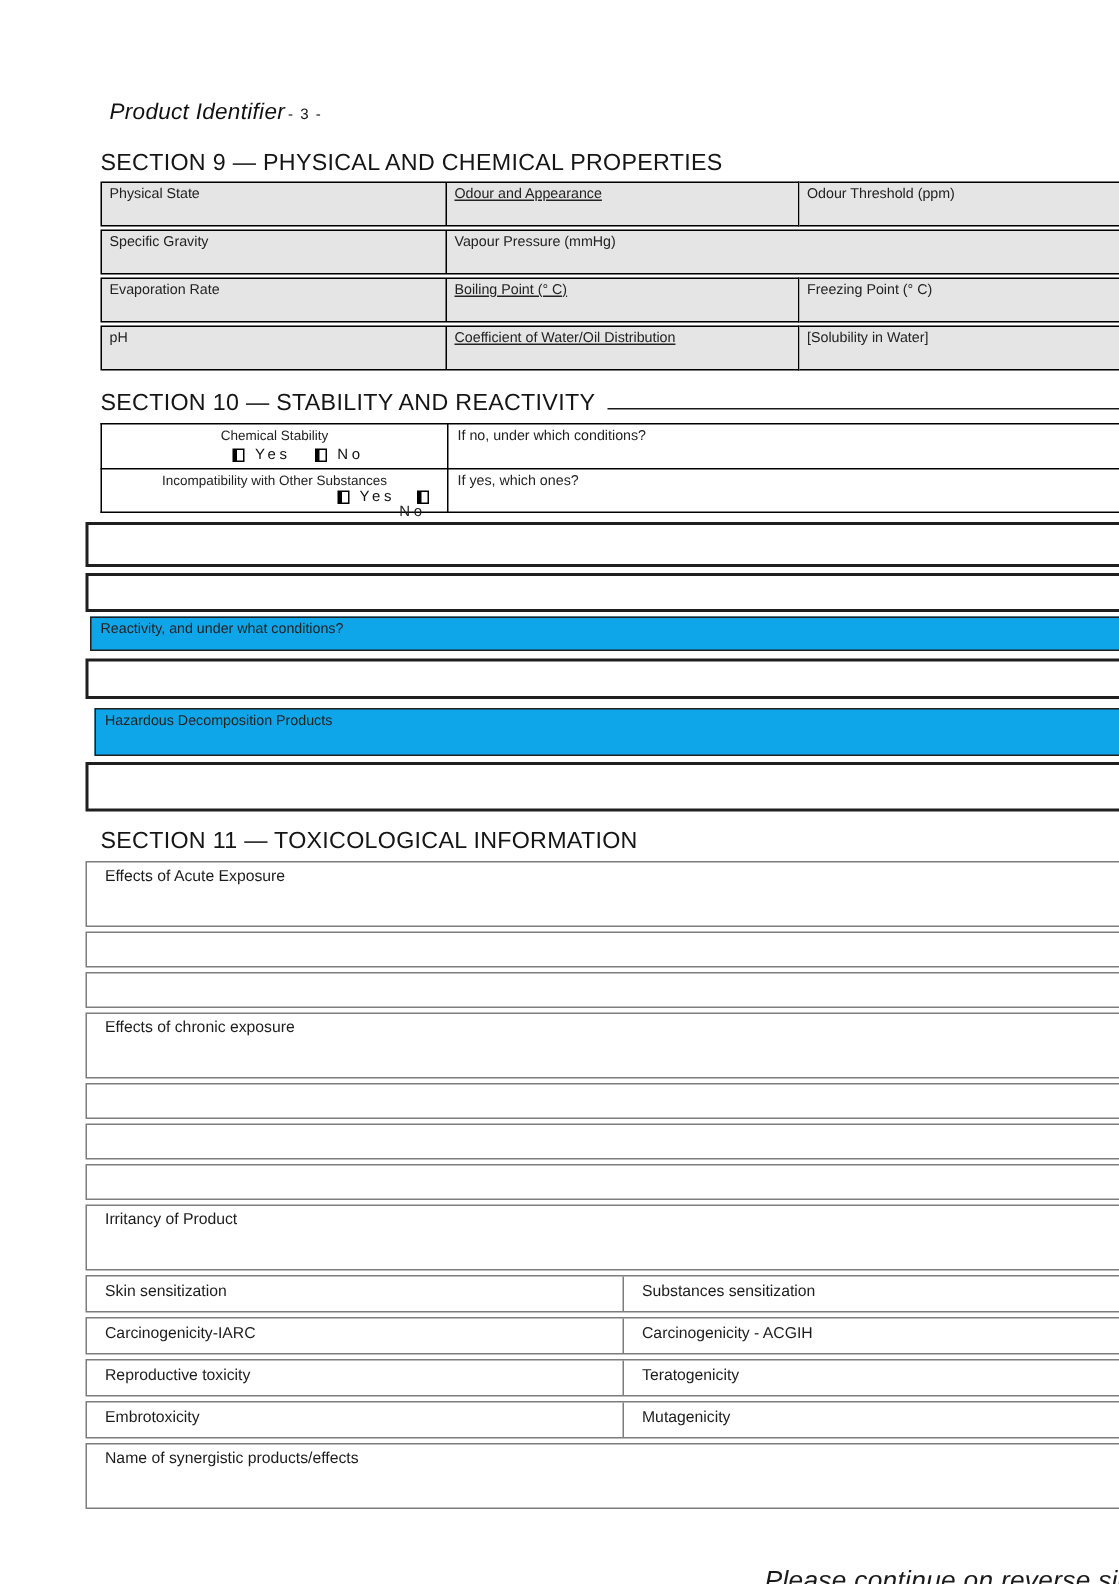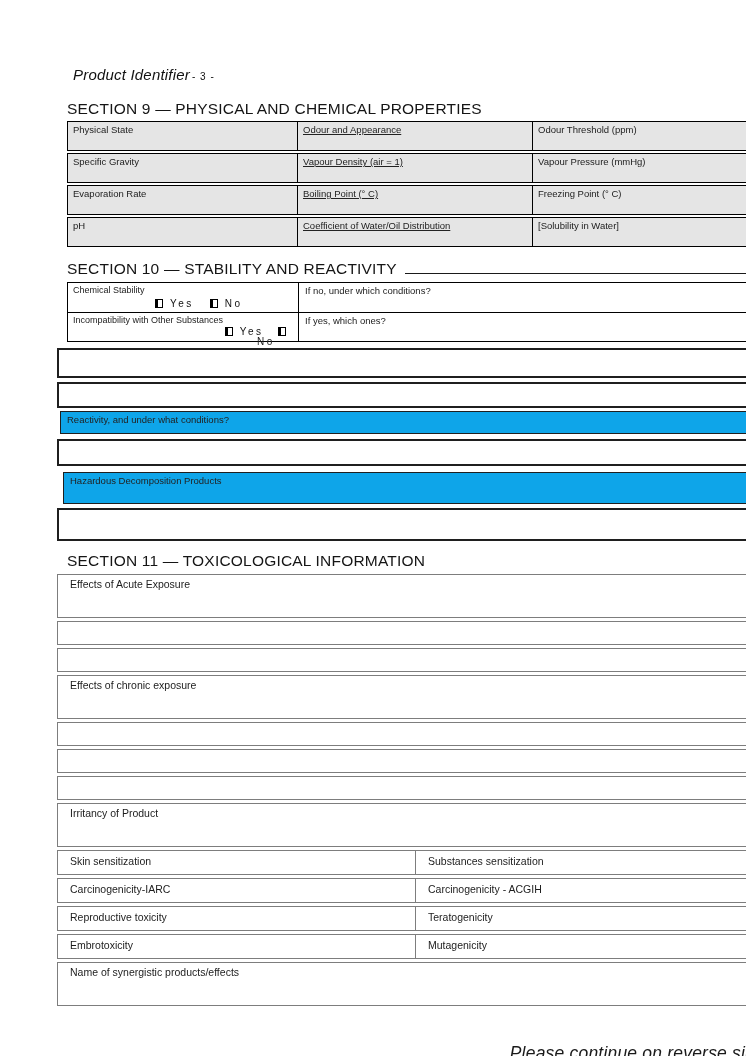--- a/index.html
+++ b/index.html
@@ -40,21 +40,21 @@
   }
   .t9-cell.first { border-left: 1px solid #000; width: 231px; }
   .t9-cell.mid   { width: 235px; text-decoration: underline; }
   .t9-cell.last  { flex: 1 1 auto; }
   
   .t10 { width: 698px; }
   .t10-row { display: flex; width: 698px; }
   .t10-row.r1 .t10-left, .t10-row.r1 .t10-right { border-bottom: none; }
   .t10-left {
     width: 231px; border: 1px solid #000; border-right: none;
-    padding: 2px 5px; font-size: 9px; color: #222; height: 30px;
+    padding: 2px 5px; font-size: 9px; color: #222; height: 30px; text-align: center;
   }
   .t10-right {
     flex: 1 1 auto; border: 1px solid #000;
     padding: 2px 6px; font-size: 9.5px; color: #222; height: 30px;
   }
   .cb-line { display: flex; align-items: center; font-size: 10px; letter-spacing: 2.5px; color: #111; }
   .cb-line.l1 { margin: 3px 0 0 82px; }
   .cb-line.l2 { margin: 1px 0 0 152px; }
   .cb-no2 { font-size: 10px; letter-spacing: 2.5px; margin-left: 184px; line-height: 10px; }
   .checkbox {
@@ -113,21 +113,20 @@
   </div>
 
   <div>
     <div class="t9-row">
       <div class="t9-cell first"><span>Physical State</span></div>
       <div class="t9-cell mid"><span>Odour and Appearance</span></div>
       <div class="t9-cell last"><span>Odour Threshold (ppm)</span></div>
     </div>
     <div class="t9-row">
       <div class="t9-cell first"><span>Specific Gravity</span></div>
-      <div class="t9-cell mid"><span>Vapour Density (air = 1)</span></div>
       <div class="t9-cell last"><span>Vapour Pressure (mmHg)</span></div>
     </div>
     <div class="t9-row">
       <div class="t9-cell first"><span>Evaporation Rate</span></div>
       <div class="t9-cell mid"><span>Boiling Point (° C)</span></div>
       <div class="t9-cell last"><span>Freezing Point (° C)</span></div>
     </div>
     <div class="t9-row">
       <div class="t9-cell first"><span>pH</span></div>
       <div class="t9-cell mid"><span>Coefficient of Water/Oil Distribution</span></div>

